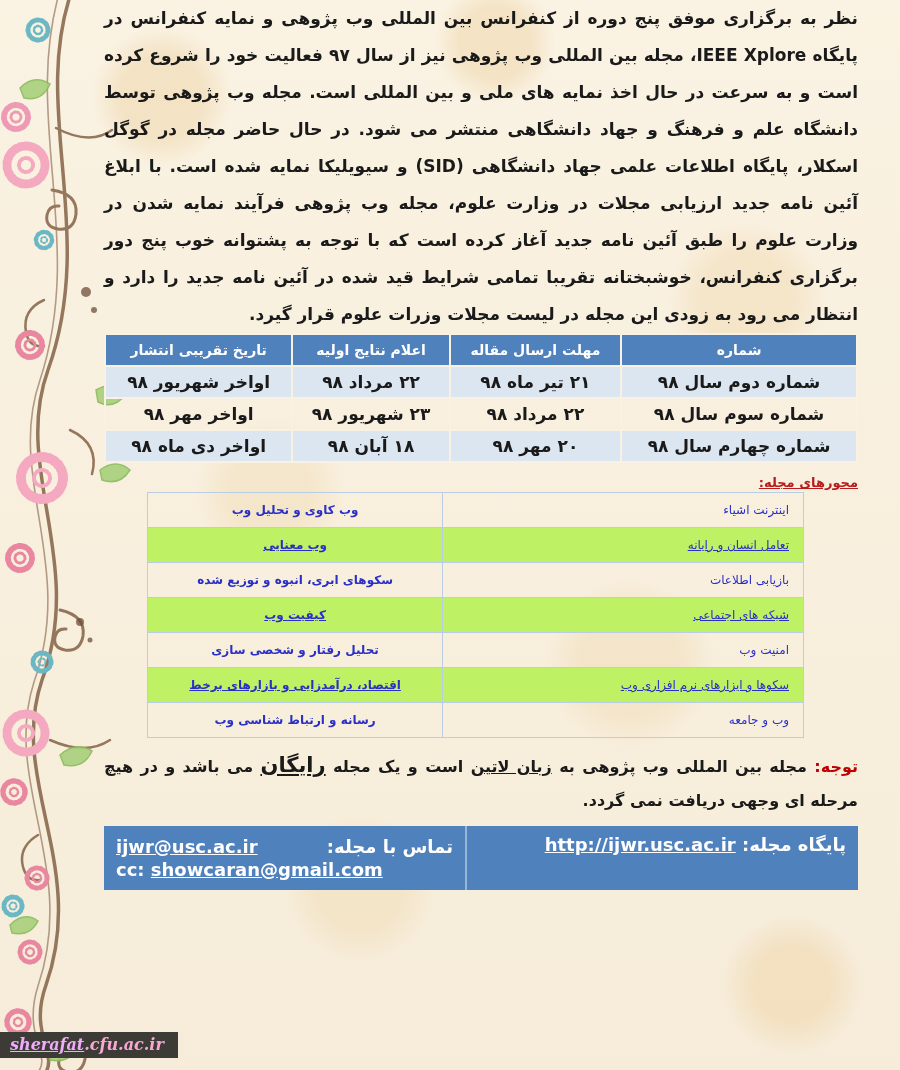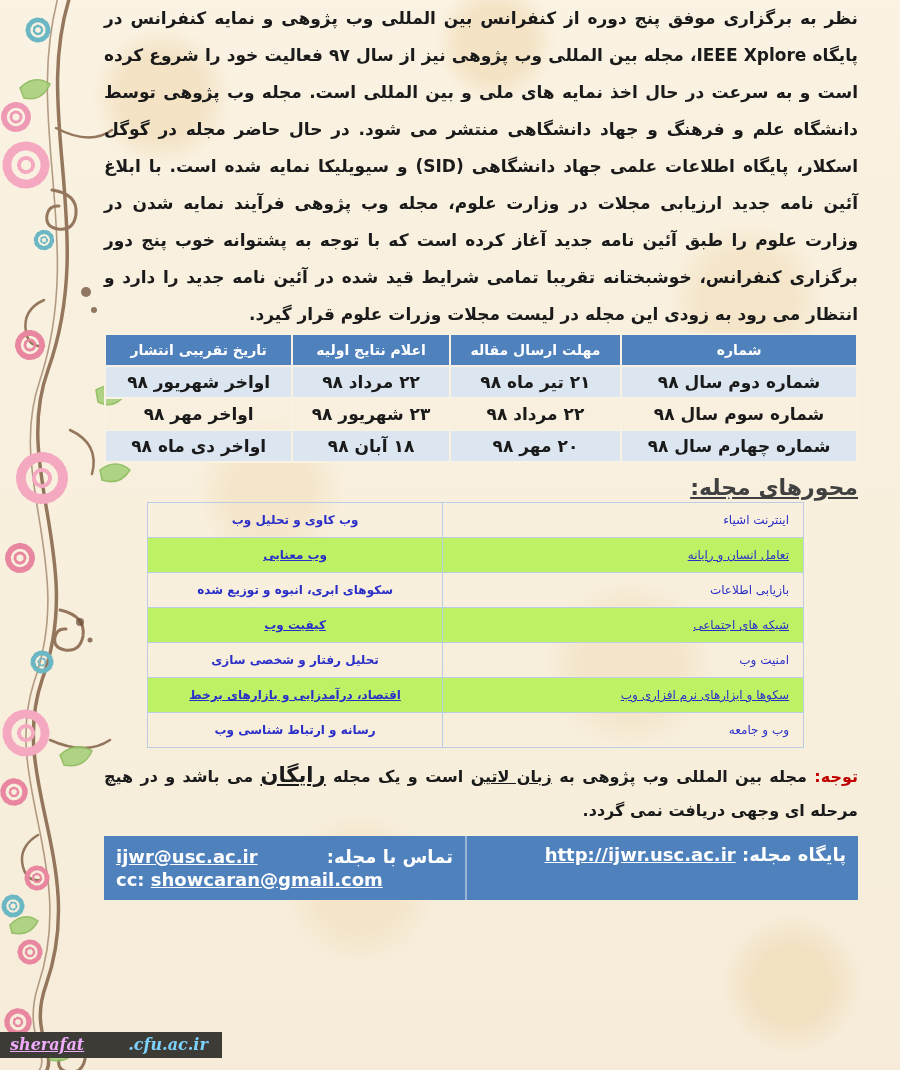--- a/index.html
+++ b/index.html
@@ -38,21 +38,21 @@
   .schedule{width:100%;}
   .schedule th{
     background:#4f81bd;color:#fff;font-size:14px;font-weight:bold;
     padding:7px 4px;border:2px solid #f9f1e1;text-align:center;
   }
   .schedule td{
     font-size:17px;font-weight:bold;padding:5px 4px;border:2px solid #f9f1e1;text-align:center;
   }
   .schedule tr.alt td{background:#dce6f1;}
   .section-heading{
-    color:#404040;font-size:22px;font-weight:bold;text-decoration:underline;
+    color:#b91c1c;font-size:13px;font-weight:bold;text-decoration:underline;
     margin:12px 0 2px 0;
   }
   .topics-intro{
     font-size:17px;font-weight:bold;text-align:justify;line-height:36px;margin:0 0 6px 0;
   }
   .topics{width:657px;margin:0 54px 0 auto;}
   .topics td{
     border:1px solid #b9cde4;font-size:12px;font-weight:bold;color:#2a2fc8;
     padding:5px 14px;height:24px;
   }
@@ -70,21 +70,21 @@
   .contact td.site-cell{width:52%;border-left:2px solid #9ab6d6;}
   .contact a{color:#fff;text-decoration:underline;}
   .contact .line{margin:2px 0;}
   .contact .contact-line1{display:flex;justify-content:space-between;align-items:baseline;}
   .watermark{
     position:absolute;left:0;bottom:12px;background:#3d3b36;
     padding:3px 14px 4px 10px;font-family:"DejaVu Serif",serif;font-style:italic;
     font-weight:bold;font-size:16px;z-index:5;
   }
   .watermark .wm-name{color:#f0abfc;text-decoration:underline;}
-  .watermark .wm-domain{color:#7dd3fc;margin-left:44px;}
+  .watermark .wm-domain{color:#f9a8d4;}
 </style>
 </head>
 <body>
 
 <div class="parchment"></div>
 
 <svg class="floral" viewBox="0 0 150 1070" xmlns="http://www.w3.org/2000/svg">
   <g fill="none" stroke="#8a6a4f" stroke-linecap="round" opacity="0.9">
     <path d="M72,-10 C30,110 98,230 48,370 C12,470 86,560 42,680 C8,780 88,865 46,985 C28,1035 60,1055 44,1075" stroke-width="3.5"></path>
     <path d="M60,-10 C22,120 86,240 40,380 C6,478 76,565 34,682 C2,782 78,868 38,986 C22,1036 52,1056 38,1072" stroke-width="1.6" opacity="0.7"></path>

